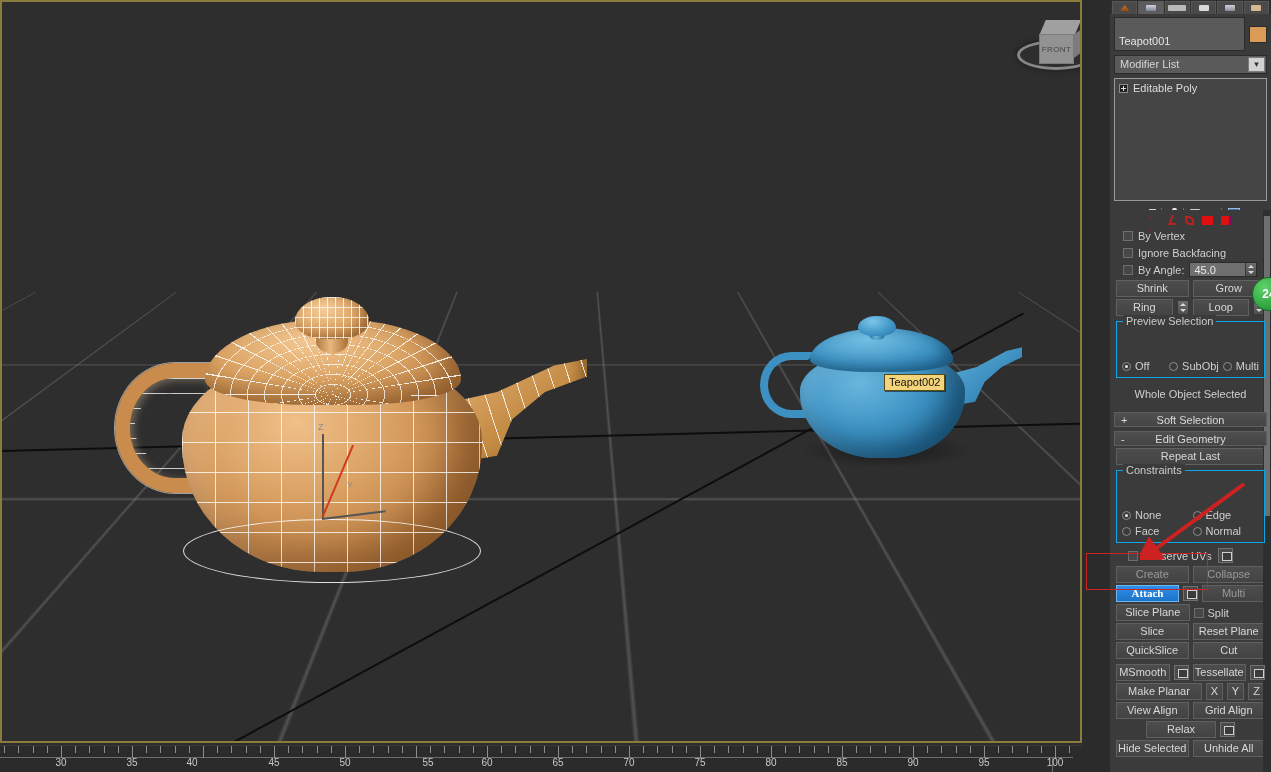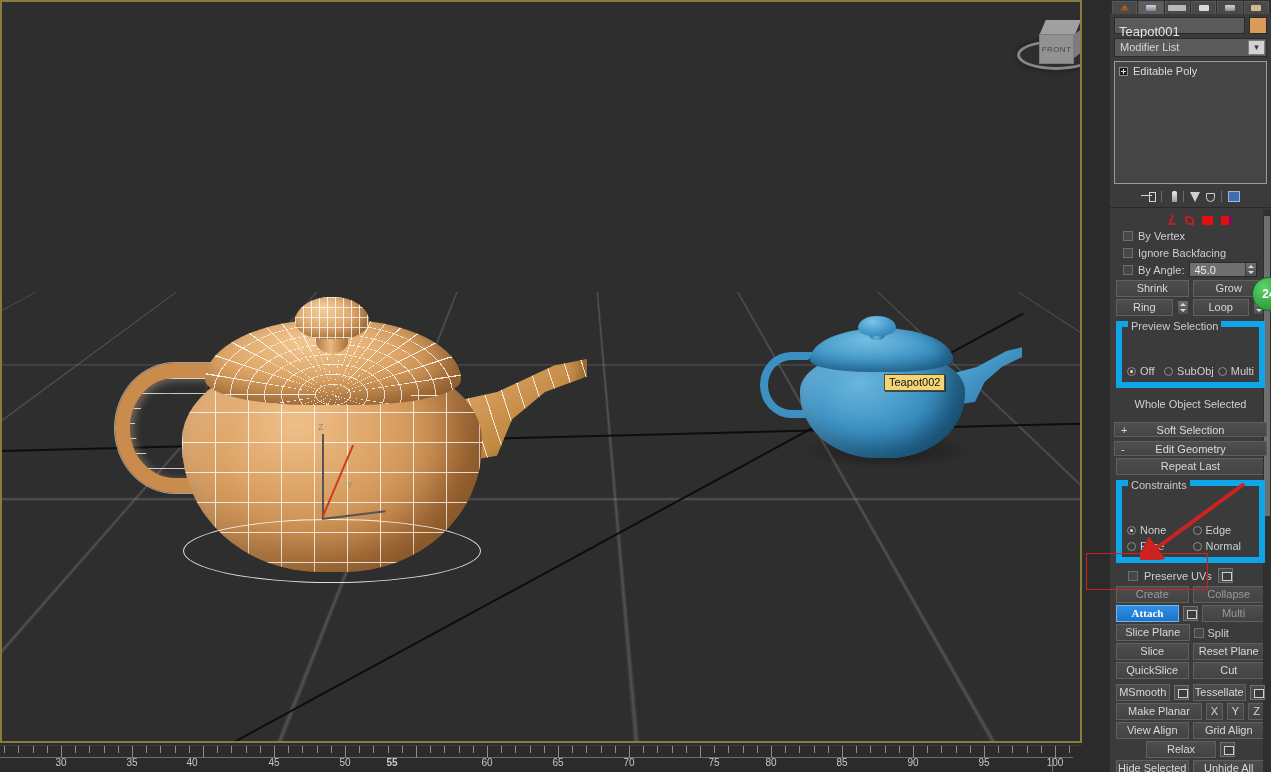--- a/index.html
+++ b/index.html
@@ -245,21 +245,21 @@
   .i-create { background: linear-gradient(#c8732a,#8e4b14); clip-path: polygon(50% 0,100% 100%,0 100%); }
   .i-modify { background: linear-gradient(#cfd5e0,#7d8694); }
   .i-hier   { background: #b9b9b9; box-shadow: 4px 0 0 #b9b9b9, -4px 0 0 #b9b9b9; width:3px; height:5px; }
   .i-motion { background: #d8d8d8; border-radius: 50%; height: 7px; width: 9px; }
   .i-display{ background: linear-gradient(#cdd2da,#878d99); height: 5px; }
   .i-utility{ background: #d5b98e; transform: translate(-50%,-50%) rotate(-40deg); width: 9px; height:3px; }
 
   .cp-row { padding: 3px 4px 0 4px; display:flex; gap:4px; align-items:center; }
   .name-field {
     flex: 1; height: 17px; background: #5a5a5a; border: 1px solid #2b2b2b;
-    color: #e4e4e4; font-size: 13px; line-height: 15px; padding: 6px 4px;
+    color: #e4e4e4; font-size: 11px; line-height: 15px; padding: 16px 4px;
   }
   .color-swatch { width: 18px; height: 17px; background: #d99b55; border: 1px solid #2b2b2b; }
 
   .modlist-row { padding: 4px 4px 0 4px; }
   .modlist {
     position: relative; height: 19px; background: #5a5a5a; border: 1px solid #2b2b2b;
     color: #d6d6d6; font-size: 11px; line-height: 17px; padding: 0 22px 0 5px;
   }
   .modlist .arrow {
     position: absolute; right: 1px; top: 1px; width: 17px; height: 15px;
@@ -360,21 +360,21 @@
   .spin-sm {
     width: 12px; height: 15px; background: linear-gradient(#6e6e6e,#4f4f4f);
     border:1px solid #3a3a3a; display:flex; flex-direction:column;
     justify-content:space-around; align-items:center; flex:none;
   }
   .spin-sm i { width:0;height:0; border-left:3px solid transparent; border-right:3px solid transparent; }
   .spin-sm i.up { border-bottom:3px solid #d8d8d8; }
   .spin-sm i.dn { border-top:3px solid #d8d8d8; }
 
   .groupbox {
-    margin: 5px 6px 0 6px; border: 6px solid #0ea5e9; padding: 8px 5px 5px 5px;
+    margin: 5px 6px 0 6px; border: 1px solid #0ea5e9; padding: 8px 5px 5px 5px;
     position: relative;
   }
   .groupbox > .gtitle {
     position: absolute; left: 6px; top: -7px; background: #3b3b3b;
     color: #cacaca; font-size: 11px; padding: 0 3px;
   }
   .radio-row { display:flex; align-items:center; gap:4px;margin-top:30px; }
   .radio-row > div { display:flex; align-items:center; gap:4px; width: 50%; }
   .radio {
     width: 9px; height: 9px; border-radius: 50%; border: 1px solid #8d8d8d;
@@ -557,25 +557,25 @@
         <div class="tick minor" style="left: 1041px;"></div>
         <div class="tick major" style="left: 1055px;"></div>
         <div class="tick minor" style="left: 1069px;"></div>
       </div>
     <div id="ruler-labels">
         <div class="tick-label" style="left: 61px;">30</div>
         <div class="tick-label" style="left: 132px;">35</div>
         <div class="tick-label" style="left: 192px;">40</div>
         <div class="tick-label" style="left: 274px;">45</div>
         <div class="tick-label" style="left: 345px;">50</div>
-        <div class="tick-label" style="left: 392px; font-weight: bold;">55</div>
+        <div class="tick-label" style="left: 428px;">55</div>
         <div class="tick-label" style="left: 487px;">60</div>
         <div class="tick-label" style="left: 558px;">65</div>
         <div class="tick-label" style="left: 629px;">70</div>
-        <div class="tick-label" style="left: 700px; margin-left: 14px;">75</div>
+        <div class="tick-label" style="left: 700px;">75</div>
         <div class="tick-label" style="left: 771px;">80</div>
         <div class="tick-label" style="left: 842px;">85</div>
         <div class="tick-label" style="left: 913px;">90</div>
         <div class="tick-label" style="left: 984px;">95</div>
         <div class="tick-label" style="left: 1055px;">100</div>
       </div>
   </div>
 
   <div class="cmd-panel">
 

